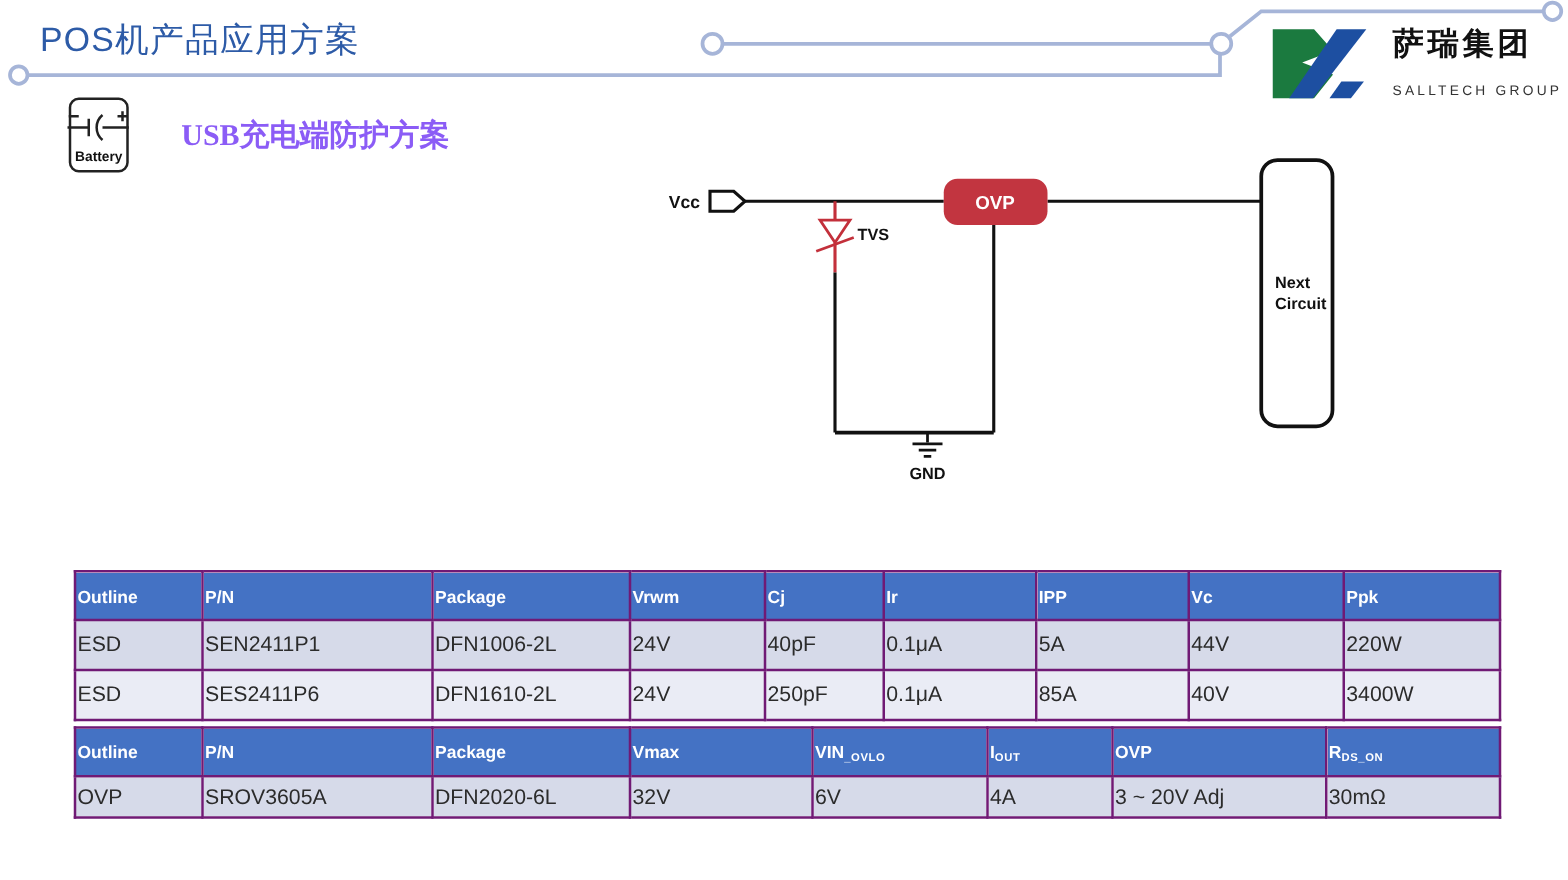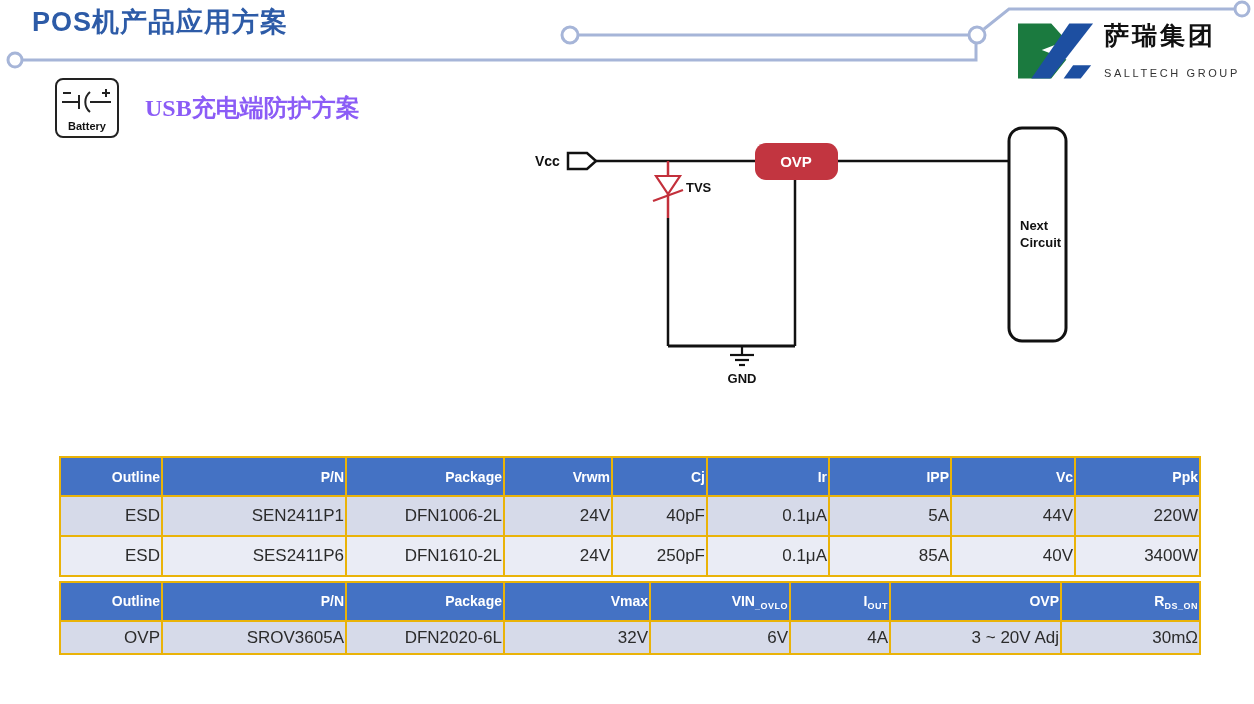--- a/index.html
+++ b/index.html
@@ -2,31 +2,31 @@
 <html><head>
 <meta charset="utf-8">
 <style>
   html,body{margin:0;padding:0;}
   body{
     width:1254px;height:704px;position:relative;background:#ffffff;
     font-family:"Liberation Sans","DejaVu Sans",sans-serif;overflow:hidden;
   }
   
   .page-title{
-    position:absolute;left:32px;top:4px;
-    font-size:27px;font-weight:bold;color:#2d5ba7;letter-spacing:1px;
+    position:absolute;left:32px;top:14px;
+    font-size:27px;font-weight:normal;color:#2d5ba7;letter-spacing:1px;
   }
   .decor-svg{position:absolute;left:0;top:0;}
-  .logo{position:absolute;left:1018px;top:22px;display:flex;align-items:center;gap:10px;}
+  .logo{position:absolute;left:1018px;top:22px;display:flex;align-items:center;gap:20px;}
   .logo-text{display:flex;flex-direction:column;line-height:1;}
   .logo-cn{font-size:25px;font-weight:bold;color:#111;letter-spacing:3px;}
   .logo-en{font-size:11px;color:#333;letter-spacing:2.6px;margin-top:20px;text-align:center;}
   
   .battery-box{
-    position:absolute;left:55px;top:78px;width:64px;height:60px;
+    position:absolute;left:55px;top:78px;width:48px;height:60px;
     border:2.5px solid #222;border-radius:8px;background:#fff;
     display:flex;flex-direction:column;align-items:center;justify-content:space-between;
     padding:6px 2px 4px 2px;box-sizing:border-box;
   }
   .battery-label{font-size:11px;font-weight:bold;color:#111;}
   .section-subtitle{
     position:absolute;left:145px;top:92px;
     font-family:Liberation Serif, serif;
     font-size:24px;font-weight:bold;color:#8b5cf6;text-align:center;
   }
@@ -36,21 +36,21 @@
     font-size:19px;color:#1a1a1a;line-height:1.55;
   }
   
   .circuit-svg{position:absolute;left:530px;top:120px;}
   .circuit-svg text{font-family:"Liberation Sans","DejaVu Sans",sans-serif;}
   
   .spec-table{
     position:absolute;left:59px;border-collapse:collapse;table-layout:fixed;
   }
   .spec-table th,.spec-table td{
-    border:2px solid #eab308;text-align:right;vertical-align:middle;
+    border:2px solid #701a75;text-align:left;vertical-align:middle;
     overflow:hidden;white-space:nowrap;
   }
   .spec-table th{
     background:#4472c4;color:#ffffff;font-size:14px;font-weight:bold;height:35px;
   }
   .spec-table td{font-size:17px;color:#2b2b2b;}
   #table1{top:456px;}
   #table2{top:581px;}
   #table1 td{height:36px;}
   #table2 td{height:29px;}

